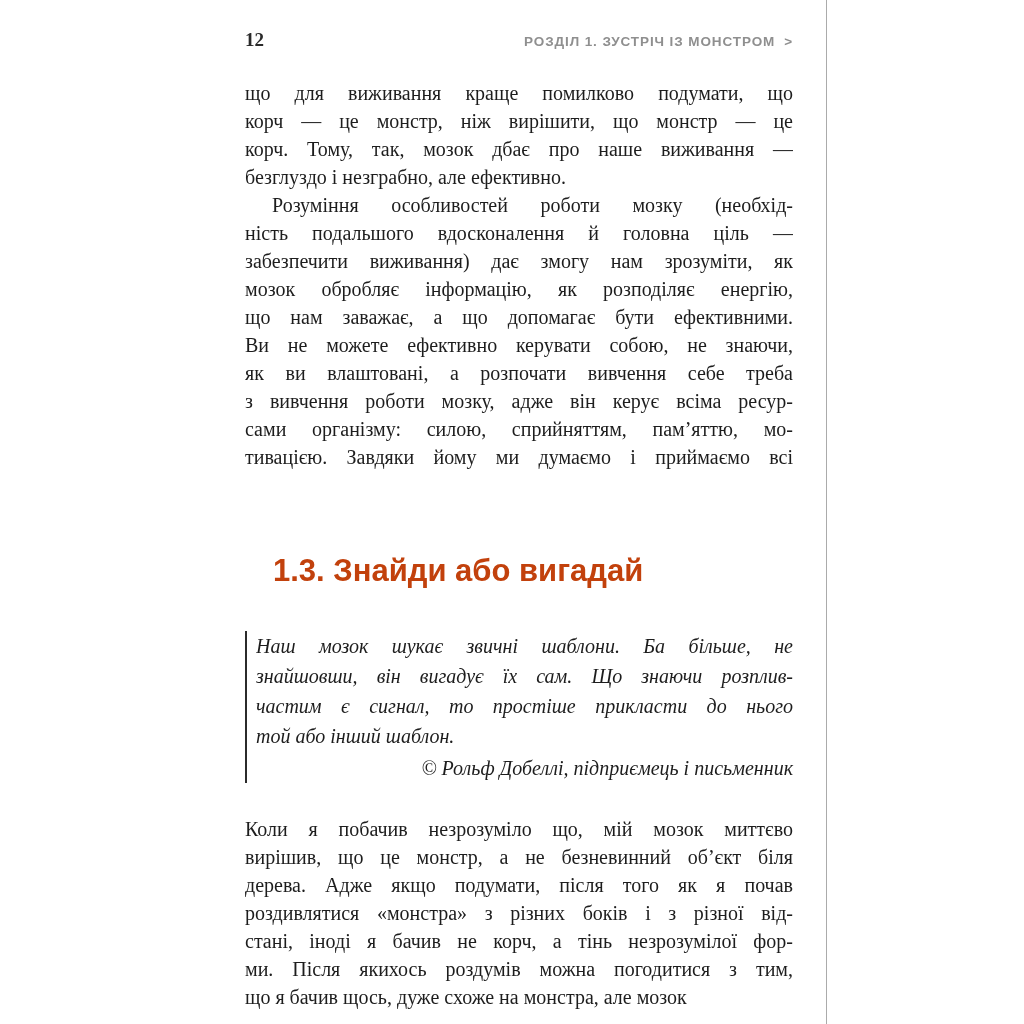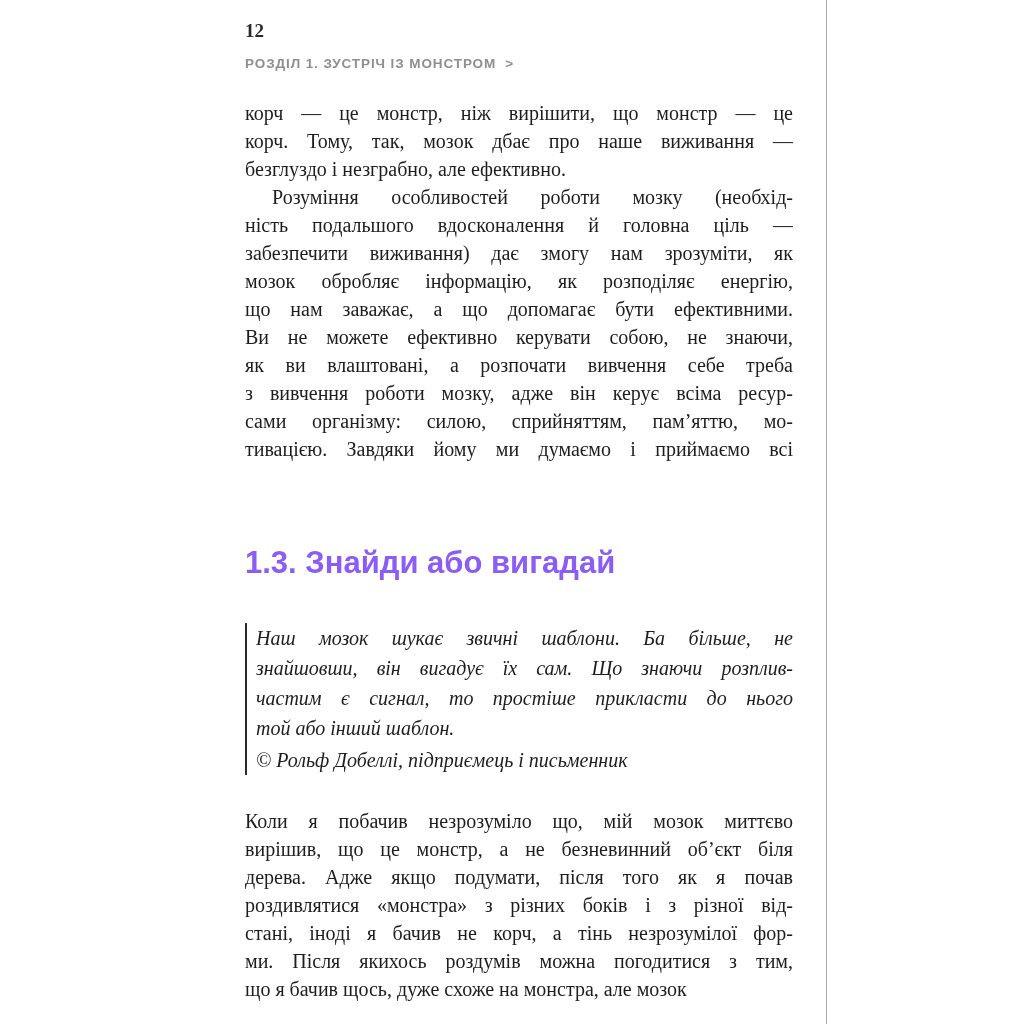--- a/index.html
+++ b/index.html
@@ -14,21 +14,20 @@
   .page {
     position: absolute;
     left: 245px; top: 0;
     width: 548px;
   }
   .page-header {
     display: flex;
     justify-content: space-between;
     align-items: baseline;
     padding-top: 20px;
-    flex-direction: column;
   }
   .page-number {
     font-family: "Liberation Serif", serif;
     font-weight: bold;
     font-size: 19px;
     color: #2a2a2a;
   }
   .chapter-title {
     font-family: "Liberation Sans", sans-serif;
     font-size: 13.5px;
@@ -55,41 +54,43 @@
     height: 28px;
     overflow: hidden;
   }
   .line.last { text-align-last: left; }
   .line.indent { text-indent: 27px; }
   .section-heading {
     font-family: "Liberation Sans", sans-serif;
     font-weight: bold;
     font-size: 31px;
     line-height: 36px;
-    color: #8b5cf6;
+    color: #c2410c;
     margin-top: 82px;
     margin-bottom: 42px;
     text-align: left;
+    margin-left: 28px;
   }
   .quote {
     border-left: 2px solid #2b2b2b;
     padding-left: 9px;
     font-style: italic;
     font-size: 20px;
     line-height: 30px;
     margin-bottom: 32px;
   }
   .qline {
     text-align: justify;
     text-align-last: justify;
     height: 30px;
     overflow: hidden;
   }
   .qline.last { text-align-last: left; }
   .attribution {
+    text-align: right;
     font-style: italic;
     margin-top: 2px;
   }
   .page-edge {
     position: absolute;
     left: 826px; top: 0;
     width: 1px; height: 1024px;
     background: #ababab;
   }
 </style>
@@ -98,20 +99,21 @@
 
 <div class="page">
   <header class="page-header">
     <span class="page-number">12</span>
     <span class="chapter-title">
       <span>РОЗДІЛ 1. ЗУСТРІЧ ІЗ МОНСТРОМ</span><span class="arrow">&gt;</span>
     </span>
   </header>
   <main class="content" id="content">
       <div class="paragraph">
+        <div class="line">що для виживання краще помилково подумати, що</div>
         <div class="line">корч — це монстр, ніж вирішити, що монстр — це</div>
         <div class="line">корч. Тому, так, мозок дбає про наше виживання —</div>
         <div class="line last">безглуздо і незграбно, але ефективно.</div>
       </div>
       <div class="paragraph">
         <div class="line indent">Розуміння особливостей роботи мозку (необхід-</div>
         <div class="line">ність подальшого вдосконалення й головна ціль —</div>
         <div class="line">забезпечити виживання) дає змогу нам зрозуміти, як</div>
         <div class="line">мозок обробляє інформацію, як розподіляє енергію,</div>
         <div class="line">що нам заважає, а що допомагає бути ефективними.</div>

